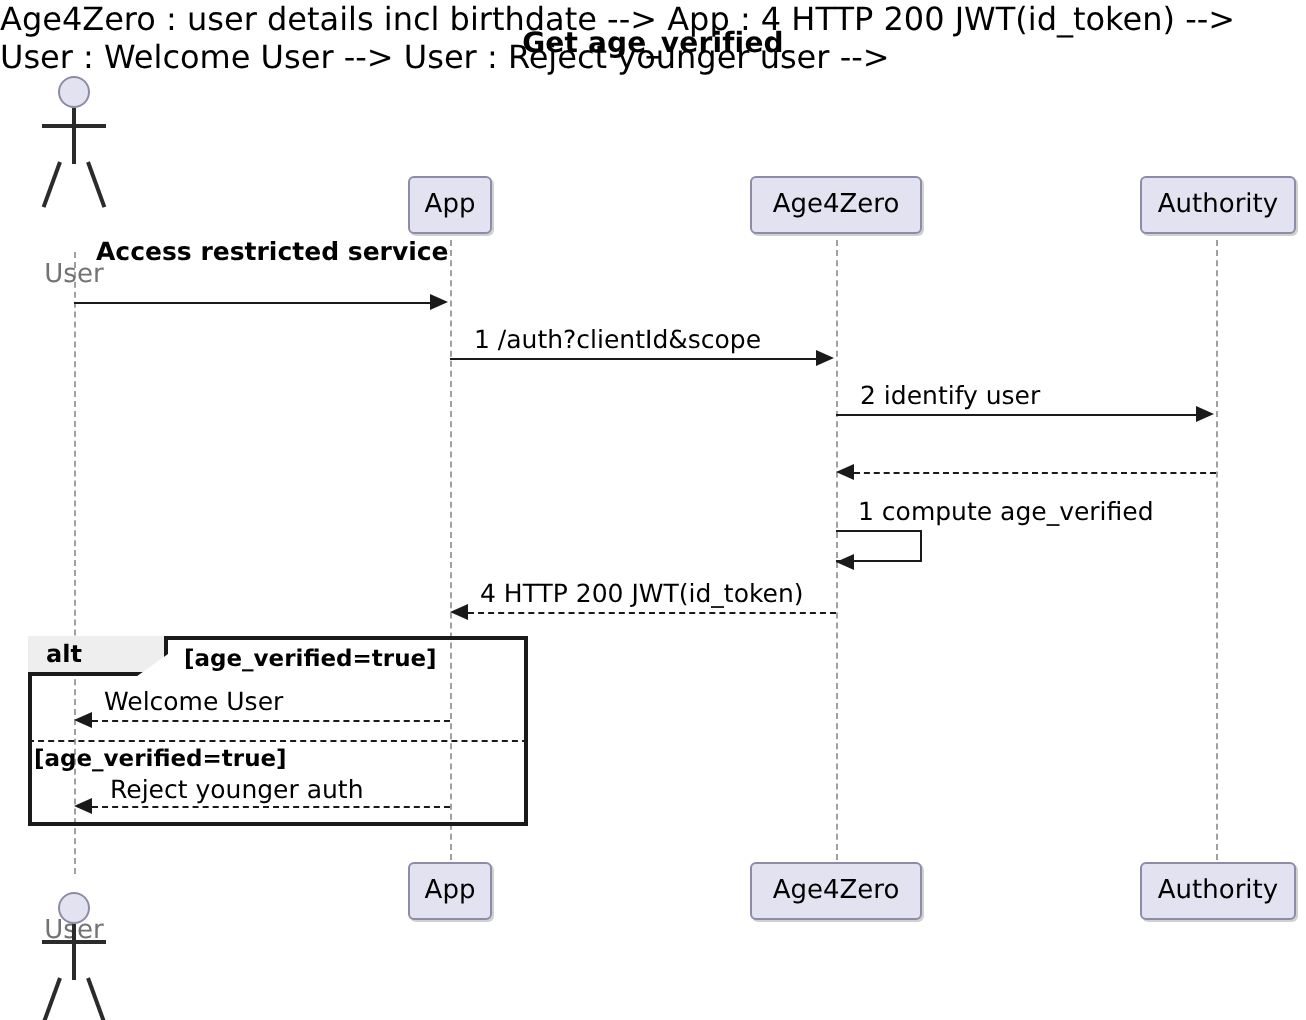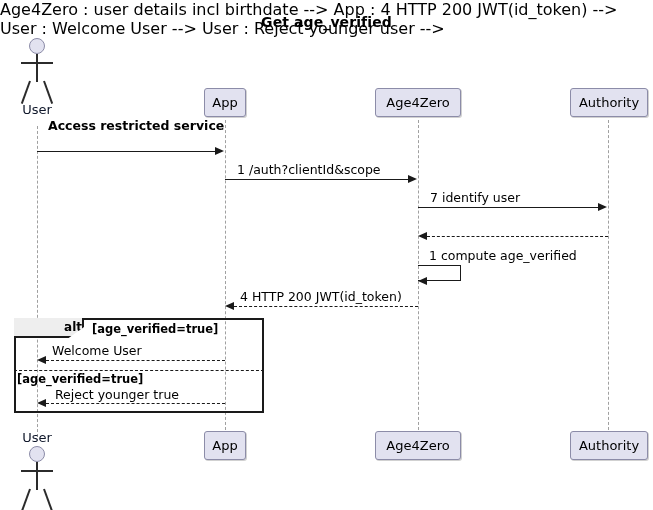--- a/index.html
+++ b/index.html
@@ -45,23 +45,24 @@
     align-items: center;
     justify-content: center;
     font-size: 13px;
     color: #000000;
     box-shadow: 1px 1px 0 rgba(0,0,0,0.18);
   }
   
   .actor-label {
     position: absolute;
     font-size: 13px;
-    color: #0f172a;
+    color: #737373;
     text-align: center;
     white-space: nowrap;
+    margin-top: 28px;
   }
   .actor-head {
     position: absolute;
     width: 16px;
     height: 16px;
     border-radius: 50%;
     background: #E2E2F0;
     border: 1px solid #8C8CA8;
     box-sizing: border-box;
   }
@@ -118,21 +119,20 @@
     border-right: 2px solid #1A1A1A;
     border-bottom: 2px solid #1A1A1A;
     box-sizing: border-box;
     font-size: 12px;
     font-weight: bold;
     color: #000000;
     display: flex;
     align-items: center;
     padding-left: 9px;
     clip-path: polygon(0 0, 100% 0, 100% 45%, 78% 100%, 0 100%);
-    justify-content: flex-end;
   }
   .alt-guard {
     position: absolute;
     font-size: 11.5px;
     font-weight: bold;
     color: #000000;
     white-space: nowrap;
   }
   .alt-divider {
     position: absolute;
@@ -177,21 +177,21 @@
   <div class="msg-label" style="left:48px; top:118px;font-weight:bold;">Access restricted service</div>
   <div class="msg-line" style="left:37px; top:151px; width:179px;"></div>
   <div class="arrow-head arrow-right" style="left:215px; top:147px;"></div>
 
   
   <div class="msg-label" style="left:237px; top:162px;">1 /auth?clientId&amp;scope</div>
   <div class="msg-line" style="left:225px; top:179px; width:184px;"></div>
   <div class="arrow-head arrow-right" style="left:408px; top:175px;"></div>
 
   
-  <div class="msg-label" style="left:430px; top:190px;">7 identify user</div>
+  <div class="msg-label" style="left:430px; top:190px;">2 identify user</div>
   <div class="msg-line" style="left:418px; top:207px; width:181px;"></div>
   <div class="arrow-head arrow-right" style="left:598px; top:203px;"></div>
 
    Age4Zero : user details incl birthdate --&gt;
   <div class="msg-line dashed" style="left:427px; top:236px; width:181px;"></div>
   <div class="arrow-head arrow-left" style="left:418px; top:232px;"></div>
 
   
   <div class="msg-label" style="left:429px; top:248px;">1 compute age_verified</div>
   <div class="self-loop" style="left:418px; top:265px; width:43px; height:16px;"></div>
@@ -212,21 +212,21 @@
    User : Welcome User --&gt;
   <div class="msg-label" style="left:52px; top:343px;">Welcome User</div>
   <div class="msg-line dashed" style="left:46px; top:360px; width:179px;"></div>
   <div class="arrow-head arrow-left" style="left:37px; top:356px;"></div>
 
   
   <div class="alt-divider" style="left:14px; top:370px; width:250px;"></div>
   <div class="alt-guard" style="left:17px; top:372px;">[age_verified=true]</div>
 
    User : Reject younger user --&gt;
-  <div class="msg-label" style="left:55px; top:387px;">Reject younger true</div>
+  <div class="msg-label" style="left:55px; top:387px;">Reject younger auth</div>
   <div class="msg-line dashed" style="left:46px; top:403px; width:179px;"></div>
   <div class="arrow-head arrow-left" style="left:37px; top:399px;"></div>
 
   
   <div class="participant" style="left:204px; top:431px; width:42px; height:29px;">
     <span>App</span>
   </div>
   <div class="participant" style="left:375px; top:431px; width:86px; height:29px;">
     <span>Age4Zero</span>
   </div>

